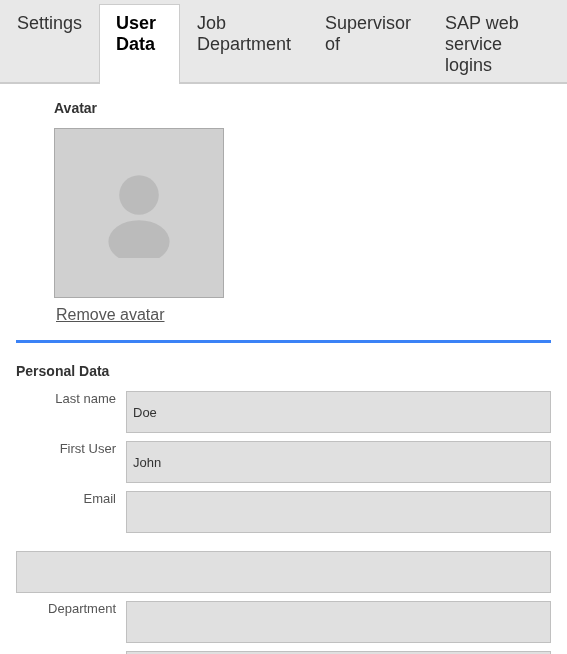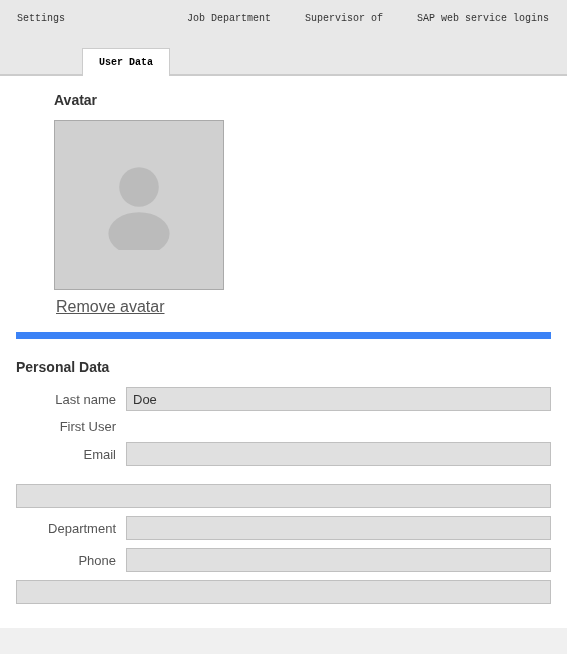--- a/index.html
+++ b/index.html
@@ -20,54 +20,52 @@
     .tabs {
       display: flex;
       background: #e8e8e8;
       border-bottom: 2px solid #ccc;
       padding-top: 4px;
     }
 
     .tab {
       padding: 8px 16px;
       cursor: pointer;
-      font-size: 10px;
+      font-size: 18px;
       color: #333;
       border: 1px solid transparent;
       border-bottom: none;
       margin-bottom: -2px;
       background: transparent;
-      font-family: Liberation Mono, monospace;
     }
 
     .tab.active {
       background: #fff;
       border-color: #ccc;
       border-bottom-color: #fff;
       font-weight: bold;
       color: #000;
-      margin-top: 44px;
     }
 
     .content {
       background: #fff;
       padding: 16px;
     }
 
     .section-title {
       font-size: 14px;
       font-weight: bold;
       color: #333;
       margin-bottom: 12px;
     }
 
     .avatar-section {
       margin-bottom: 20px;
       padding-bottom: 16px;
-      border-bottom: 7px solid #3b82f6;
+      border-bottom: 3px solid #3b82f6;
       padding-left: 38px;
     }
 
     .avatar-box {
       width: 170px;
       height: 170px;
       border: 1px solid #aaa;
       background: #d0d0d0;
       display: flex;
       align-items: center;
@@ -88,36 +86,35 @@
       display: inline-block;
       margin-left: 2px;
     }
 
     .personal-data-section {
       margin-top: 8px;
     }
 
     .form-row {
       display: flex;
-      align-items: center;
       margin-bottom: 8px;
     }
 
     .form-label {
       width: 110px;
       text-align: right;
       padding-right: 10px;
       color: #555;
       font-size: 13px;
       flex-shrink: 0;
     }
 
     .form-input {
       flex: 1;
-      height: 24px;
+      height: 42px;
       background: #e0e0e0;
       border: 1px solid #c0c0c0;
       padding: 3px 6px;
       font-size: 13px;
       color: #333;
       outline: none;
     }
 
     .spacer {
       height: 10px;
@@ -148,20 +145,21 @@
 
   <div class="personal-data-section">
     <div class="section-title">Personal Data</div>
     <div id="form-fields-container">
         <div class="form-row">
           <div class="form-label">Last name</div>
           <input type="text" class="form-input" value="Doe" style="">
         </div>
         <div class="form-row">
           <div class="form-label">First User</div>
+          <input type="text" class="form-input" value="John" style="">
         </div>
         <div class="form-row">
           <div class="form-label">Email</div>
           <input type="text" class="form-input" style="">
         </div>
         <div class="spacer"></div>
         <div class="form-row">
           <input type="text" class="form-input" style="">
         </div>
         <div class="form-row">

